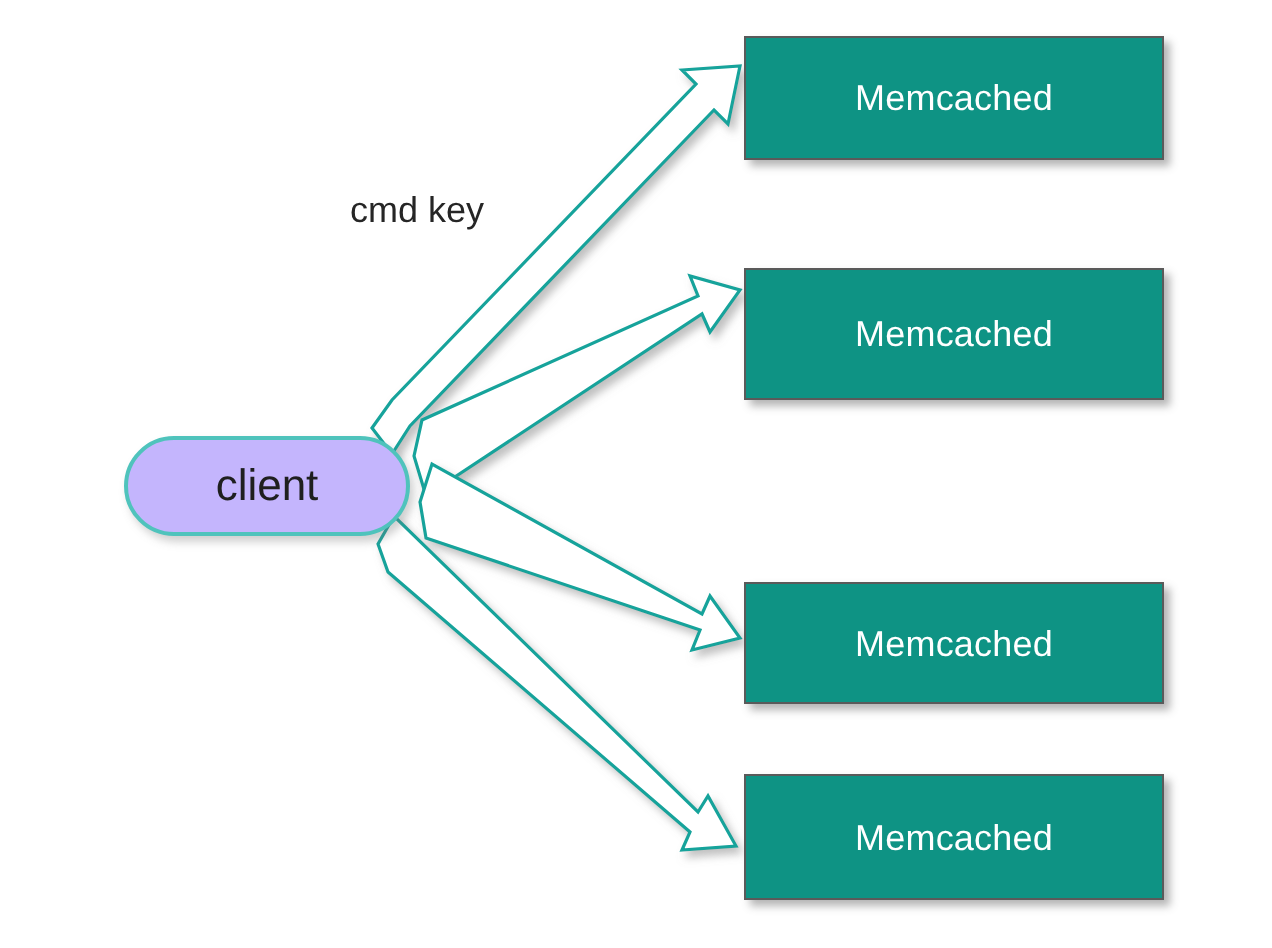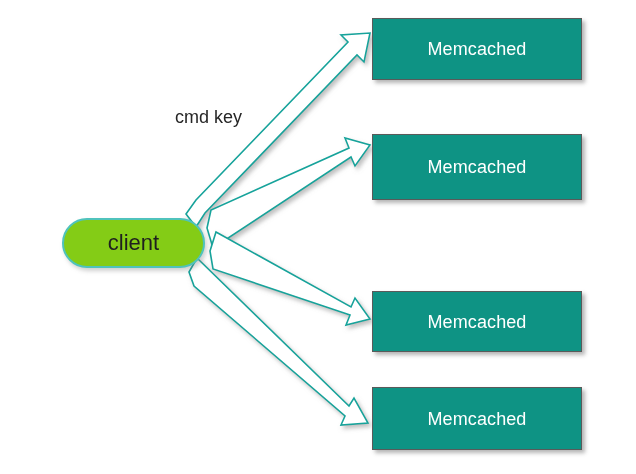--- a/index.html
+++ b/index.html
@@ -47,21 +47,21 @@
     line-height: 1;
     white-space: nowrap;
   }
   
   .client-node {
     position: absolute;
     box-sizing: border-box;
     display: flex;
     align-items: center;
     justify-content: center;
-    background: #84cc16;
+    background: #c4b5fd;
     border: 2px solid #4fc3bc;
     border-radius: 999px;
     box-shadow: 2px 3px 4px rgba(120, 120, 120, 0.35);
     z-index: 4;
   }
   .client-label {
     color: #1f1f1f;
     font-size: 22px;
     font-weight: 400;
     line-height: 1;
@@ -111,21 +111,21 @@
 
     <g filter="url(#arrowShadow)">
       <polygon class="arrow-shape" points="189,272 197,258 349,406 354,398 368,423 341,425 345,416 194,286"></polygon>
     </g>
   </svg>
 
   <div class="client-node" style="left:62px; top:218px; width:143px; height:50px;">
     <span class="client-label">client</span>
   </div>
 
-  <div class="edge-label" style="left:175px; top:108px;">cmd key</div>
+  <div class="edge-label" style="left:175px; top:96px;">cmd key</div>
 
   <div class="server-node" style="left:372px; top:18px; width:210px; height:62px;">
     <span class="server-label">Memcached</span>
   </div>
 
   <div class="server-node" style="left:372px; top:134px; width:210px; height:66px;">
     <span class="server-label">Memcached</span>
   </div>
 
   <div class="server-node" style="left:372px; top:291px; width:210px; height:61px;">

